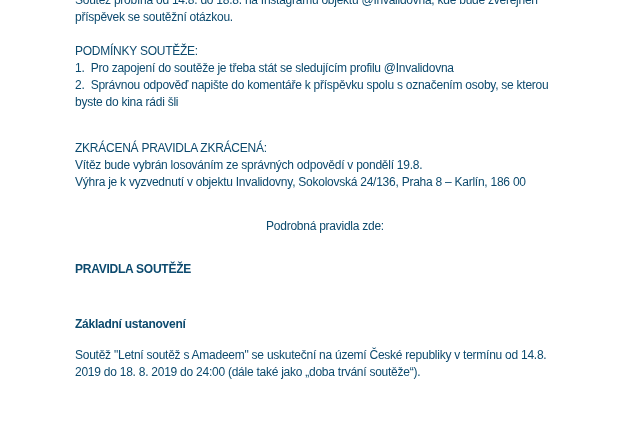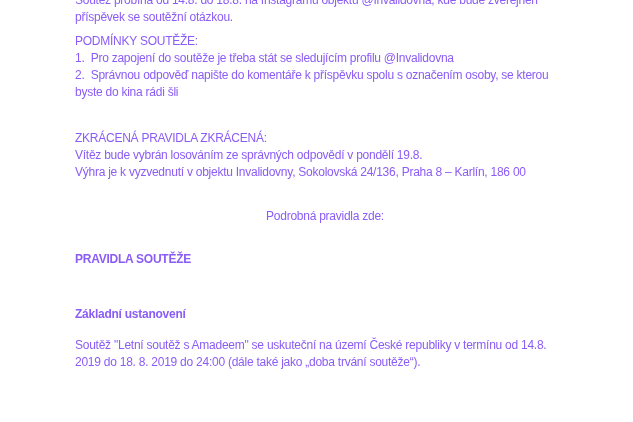--- a/index.html
+++ b/index.html
@@ -18,31 +18,31 @@
     top: 0;
     left: 0;
     width: 633px;
     height: 422px;
     padding: 0 58px 0 75px;
     box-sizing: border-box;
     font-family: "Liberation Sans", "DejaVu Sans", sans-serif;
     font-size: 12px;
     line-height: 17.3px;
     letter-spacing: -0.25px;
-    color: #8b5cf6;
+    color: #0c4a6e;
   }
   .line {
     white-space: pre;
   }
   .para.bold .line {
     font-weight: bold;
     margin-top: 26px;
   }
   .p-intro       { margin-top: -8px; }
-  .p-conditions  { margin-top: 6px; }
+  .p-conditions  { margin-top: 16px; }
   .p-cta         { margin-top: 9px;  }
   .p-short-rules { margin-top: 28px; }
   .p-detailed    { margin-top: 26px; text-align: center; }
   .p-rules-title { margin-top: 10px; }
   .p-basic       { margin-top: 38px; }
   .p-term        { margin-top: 13px; }
 </style>
 </head>
 <body>
 

